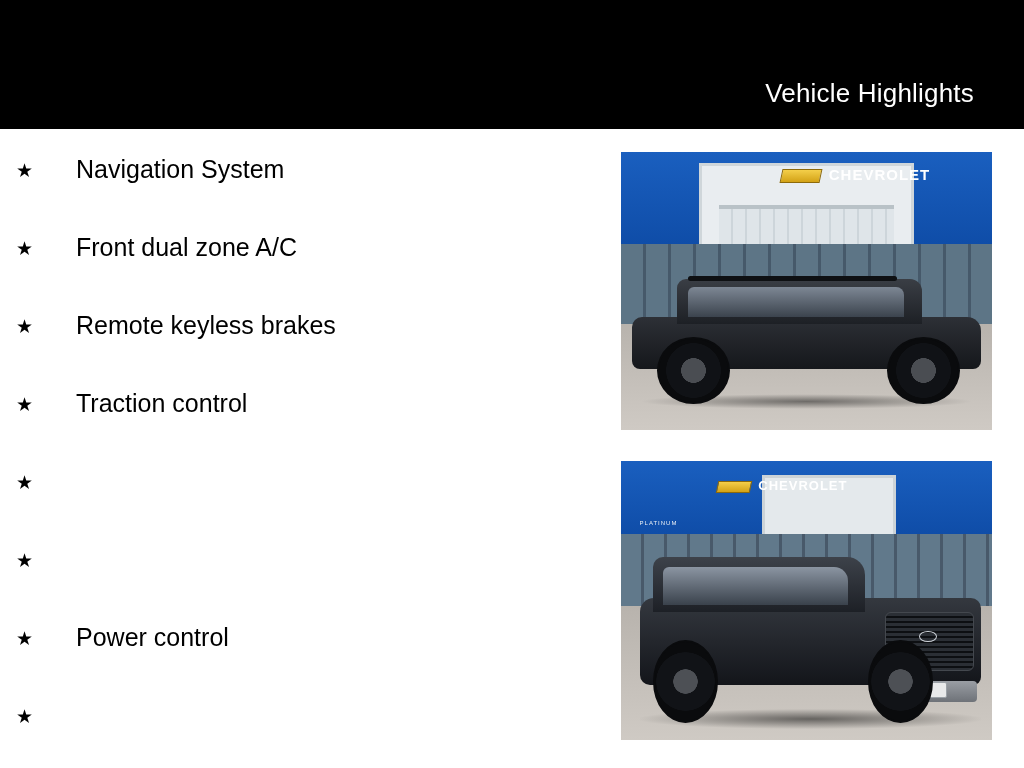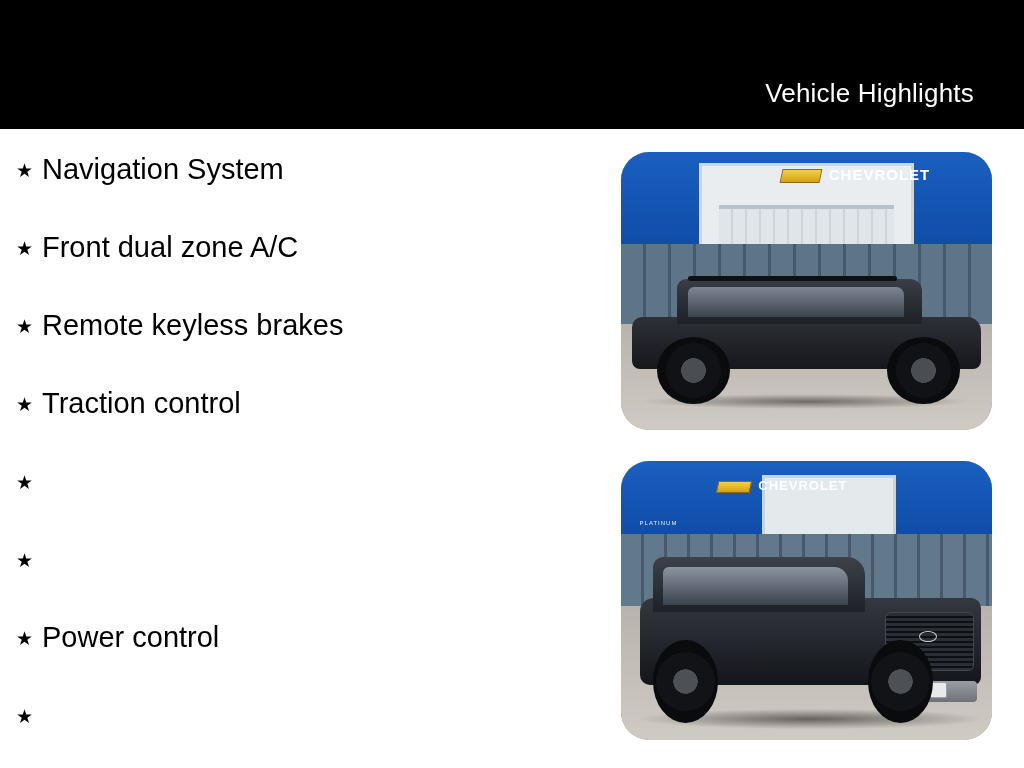--- a/index.html
+++ b/index.html
@@ -54,32 +54,32 @@
     width: 26px;
     flex: 0 0 26px;
     color: #000000;
     font-size: 19px;
     line-height: 26px;
     text-align: left;
     padding-top: 3px;
   }
   .feature-label {
     color: #000000;
-    font-size: 29px;
+    font-size: 25px;
     line-height: 28px;
     font-weight: 400;
     white-space: nowrap;
+    margin-left: 34px;
   }
 
   
   .photo {
     position: absolute;
     overflow: hidden;
     background: #8e8f93;
-    border-radius: 28px;
   }
   #photo-1 {
     left: 621px; top: 152px;
     width: 371px; height: 278px;
   }
   #photo-2 {
     left: 621px; top: 461px;
     width: 371px; height: 279px;
   }
 

